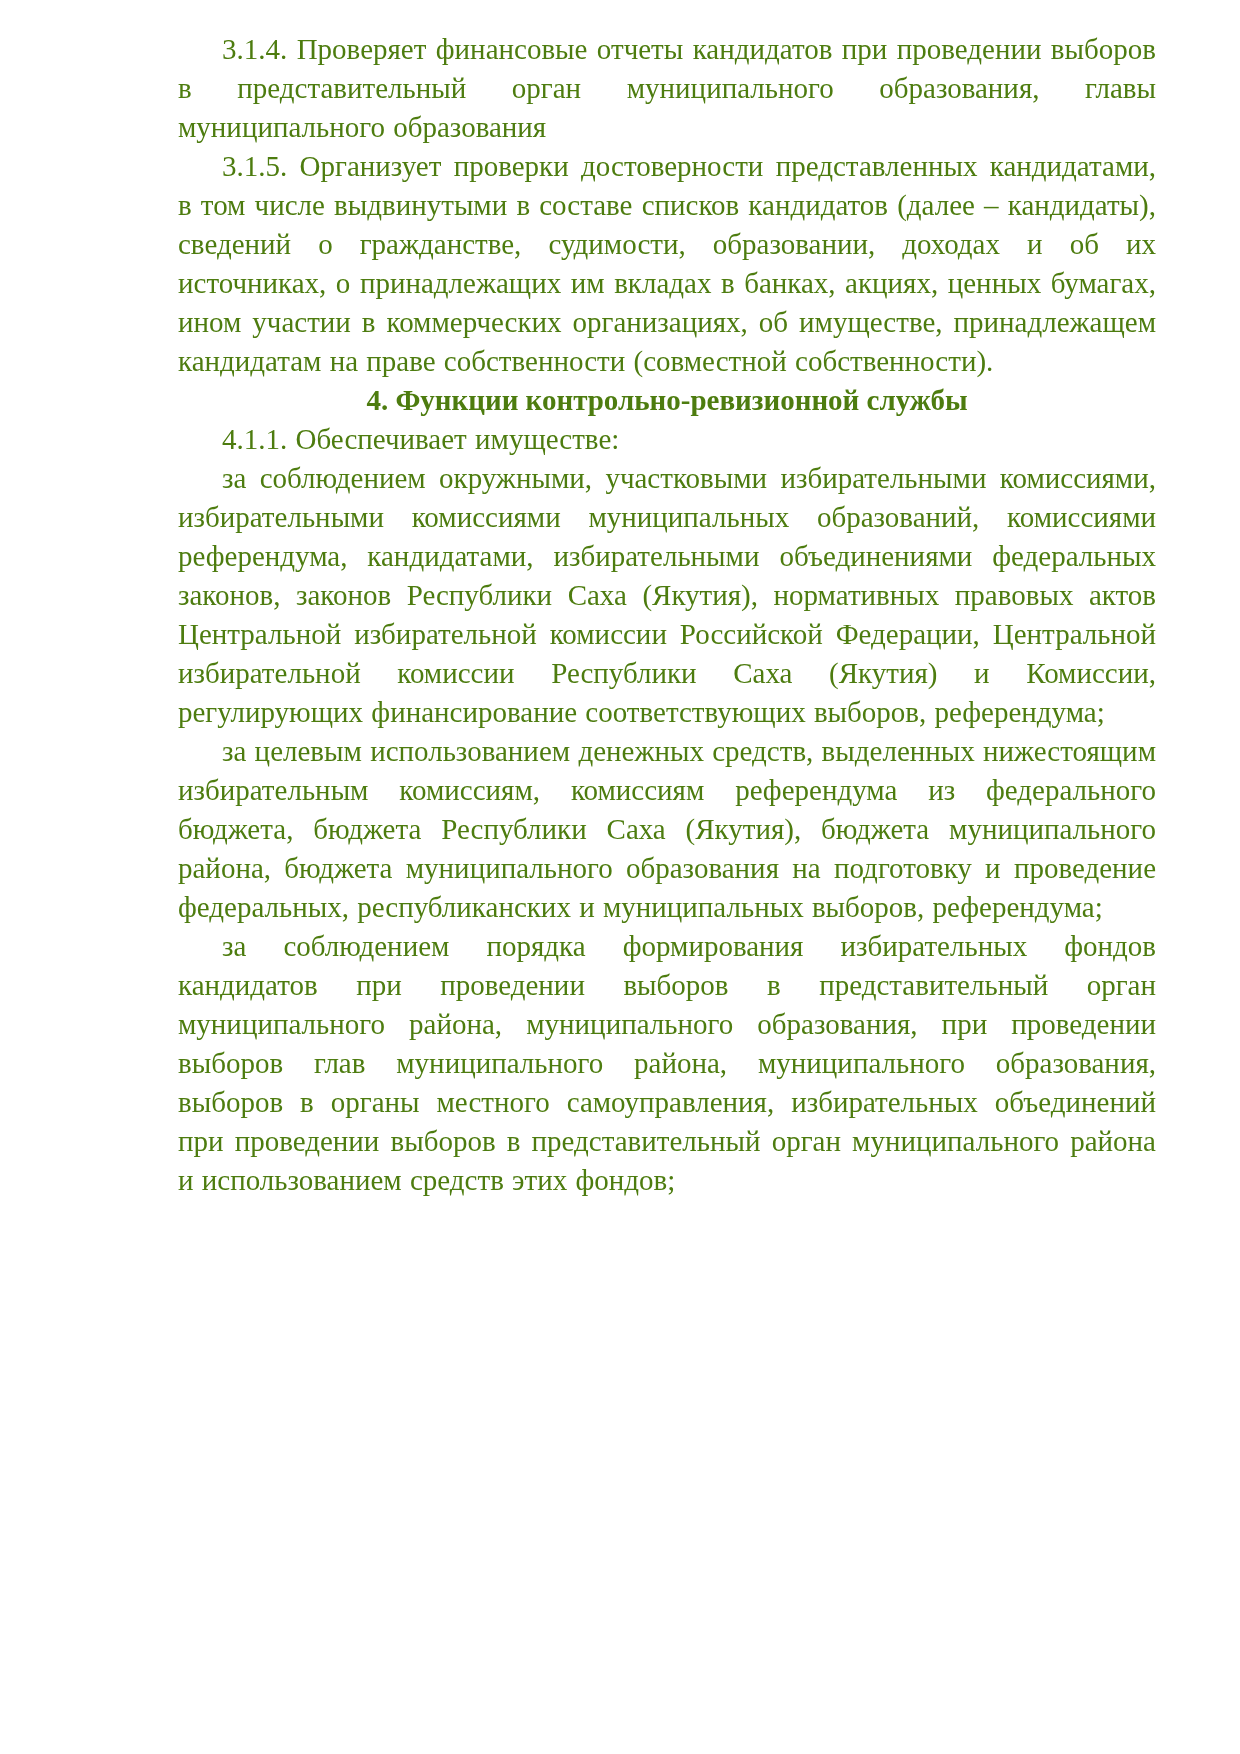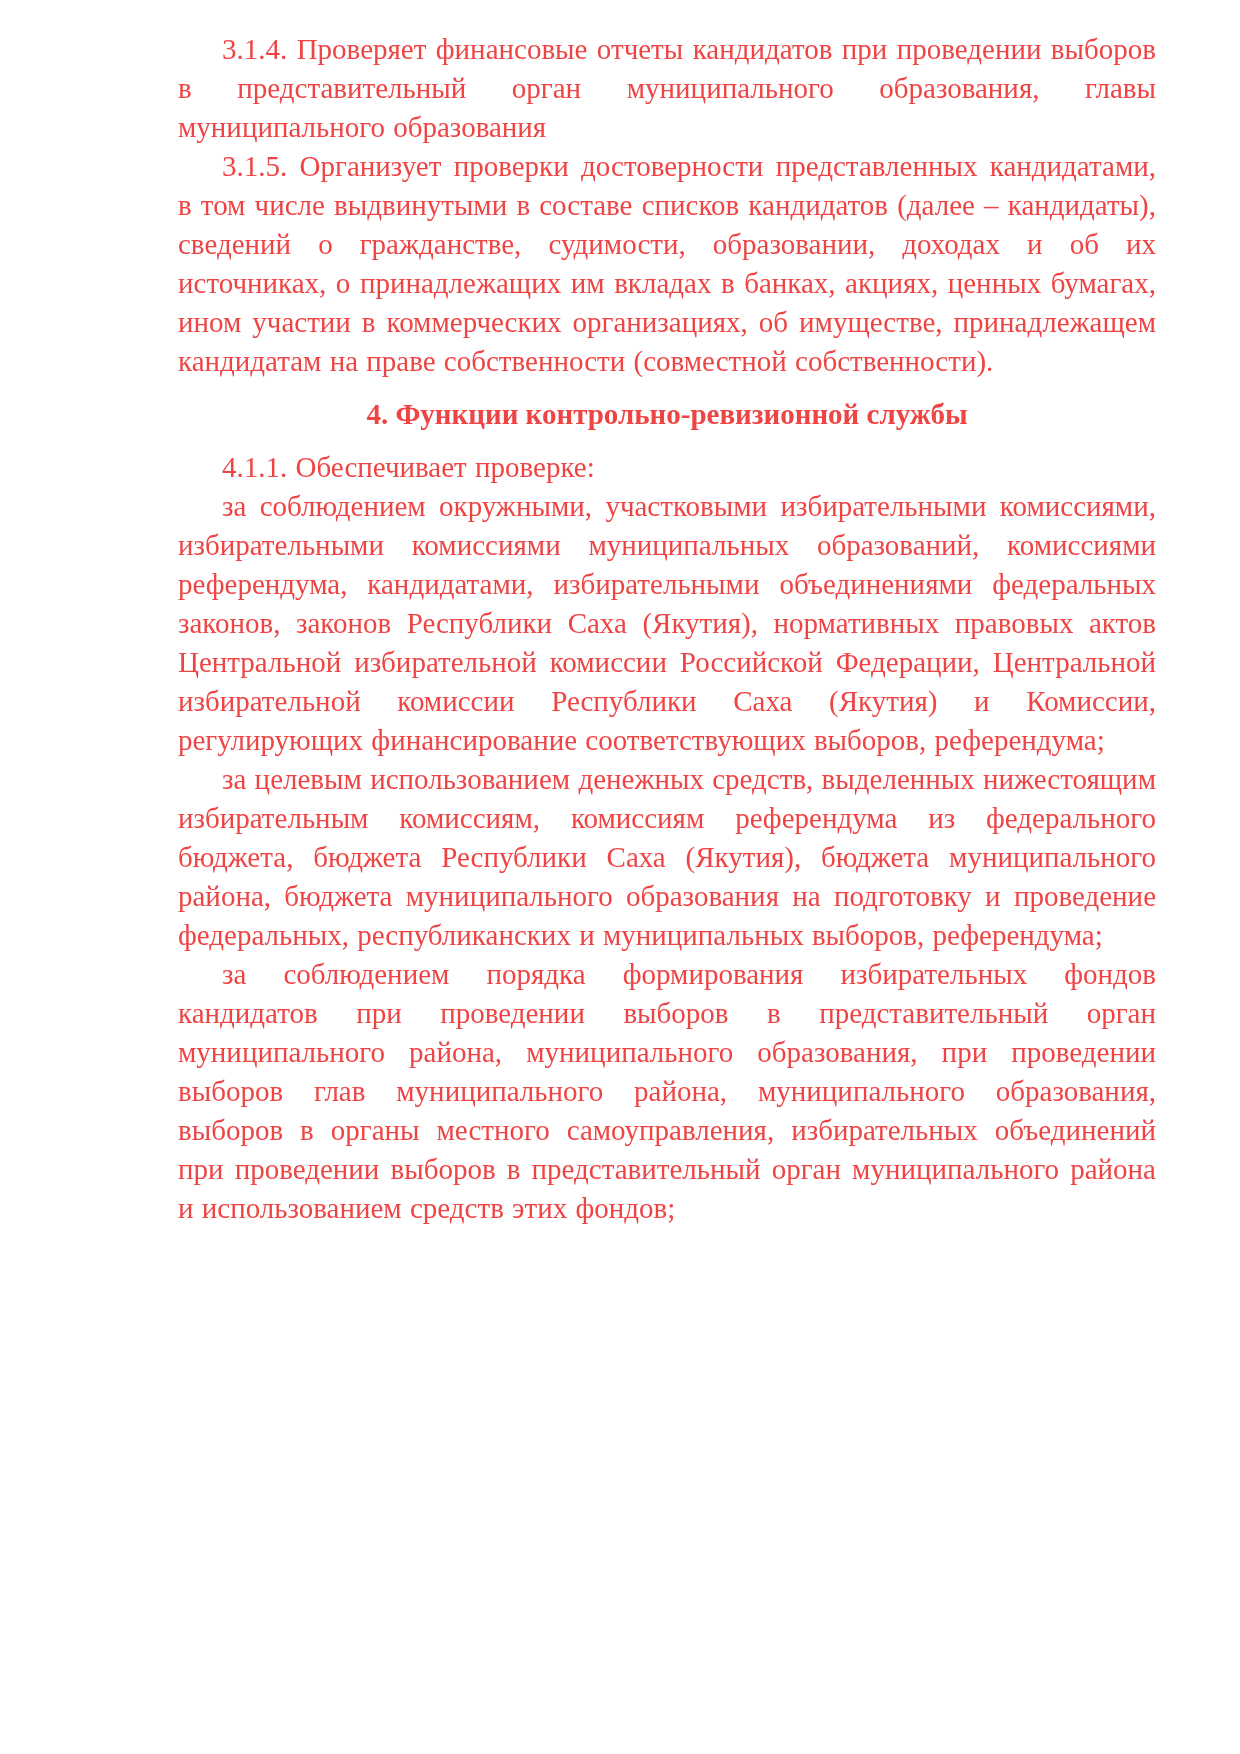--- a/index.html
+++ b/index.html
@@ -6,55 +6,55 @@
     margin: 0;
     padding: 0;
     background: #ffffff;
   }
   .page {
     position: relative;
     width: 1240px;
     height: 1390px;
     box-sizing: border-box;
     background: #ffffff;
-    color: #ef4444;
+    color: #4d7c0f;
     padding: 30px 84px 0 178px;
     font-family: "Liberation Serif", "DejaVu Serif", serif;
     font-size: 29px;
     line-height: 39px;
     overflow: hidden;
   }
   p.body-para {
     margin: 0;
     padding: 0;
     text-align: justify;
     text-indent: 44px;
     word-spacing: 1px;
   }
   h2.section-heading {
-    margin: 14px;
+    margin: 0;
     padding: 0;
     font-size: 29px;
     line-height: 39px;
     font-weight: bold;
     text-align: center;
   }
 </style>
 </head>
 <body>
 
 <div class="page">
   <p class="body-para">3.1.4. Проверяет финансовые отчеты кандидатов при проведении выборов в представительный орган муниципального образования,  главы муниципального образования</p>
 
   <p class="body-para">3.1.5. Организует проверки достоверности представленных кандидатами, в том числе выдвинутыми в составе списков кандидатов (далее – кандидаты), сведений о гражданстве, судимости, образовании, доходах и об их источниках, о принадлежащих им вкладах в банках, акциях, ценных бумагах, ином участии в коммерческих организациях, об имуществе, принадлежащем кандидатам на праве собственности (совместной собственности).</p>
 
   <h2 class="section-heading">4. Функции контрольно-ревизионной службы</h2>
 
 
-  <p class="body-para">4.1.1. Обеспечивает проверке:</p>
+  <p class="body-para">4.1.1. Обеспечивает имуществе:</p>
 
   <p class="body-para">за соблюдением окружными, участковыми избирательными комиссиями, избирательными комиссиями муниципальных образований, комиссиями референдума, кандидатами, избирательными объединениями федеральных законов, законов Республики Саха (Якутия), нормативных правовых актов Центральной избирательной комиссии Российской Федерации, Центральной избирательной комиссии Республики Саха (Якутия) и Комиссии, регулирующих финансирование соответствующих выборов, референдума;</p>
 
   <p class="body-para">за целевым использованием денежных средств, выделенных нижестоящим избирательным комиссиям, комиссиям референдума из федерального бюджета, бюджета Республики Саха (Якутия), бюджета муниципального района, бюджета муниципального образования на подготовку и проведение федеральных, республиканских и муниципальных выборов, референдума;</p>
 
   <p class="body-para">за соблюдением порядка формирования избирательных фондов кандидатов при проведении выборов в представительный орган муниципального района, муниципального образования, при проведении выборов глав муниципального района, муниципального образования, выборов в органы местного самоуправления, избирательных объединений при проведении выборов в представительный орган муниципального района и использованием средств этих фондов;</p>
 
 
 
 </div>

